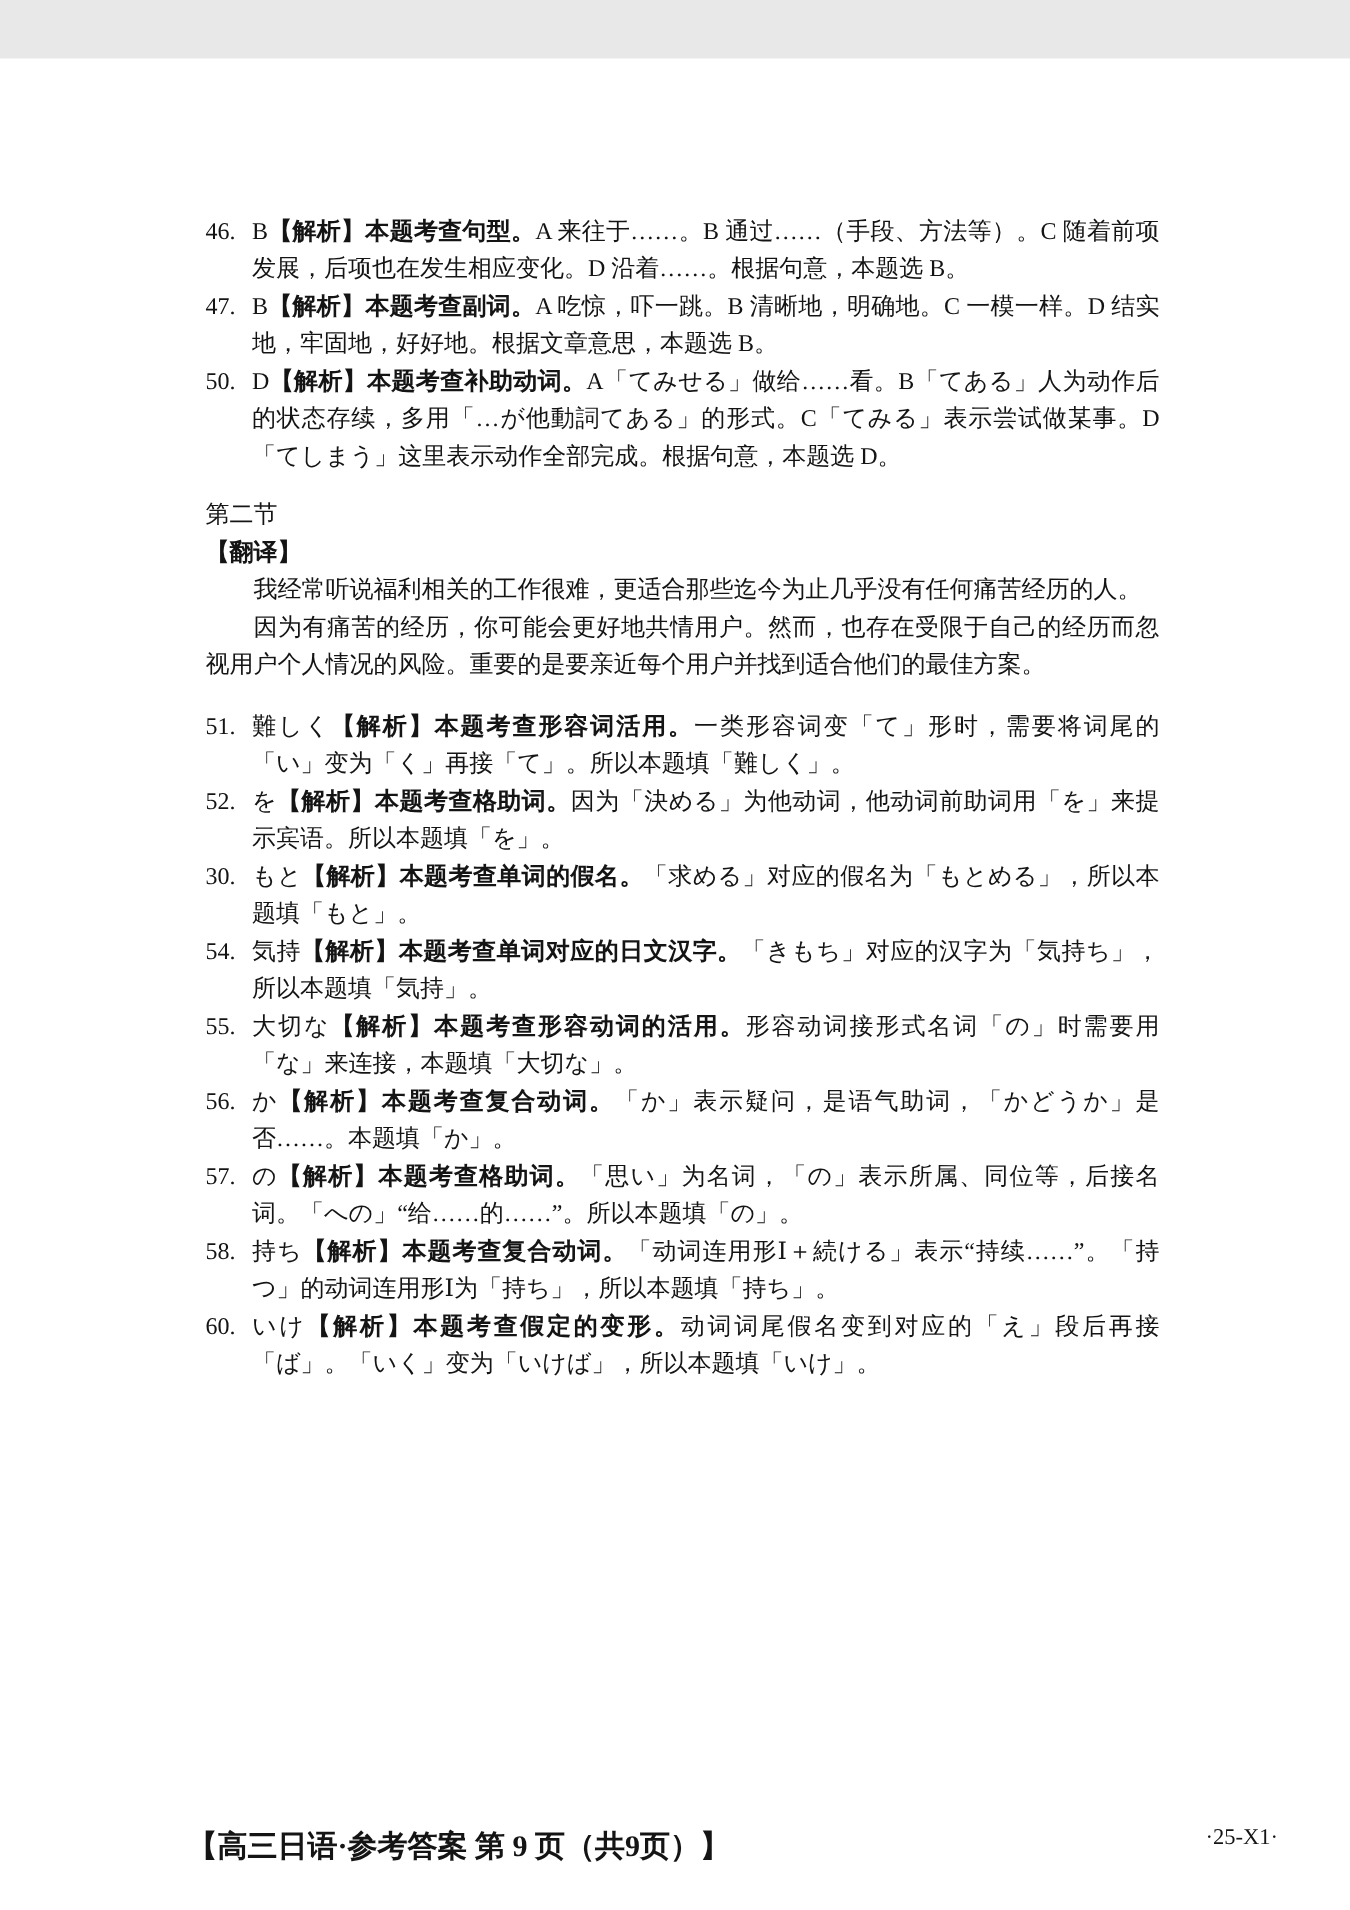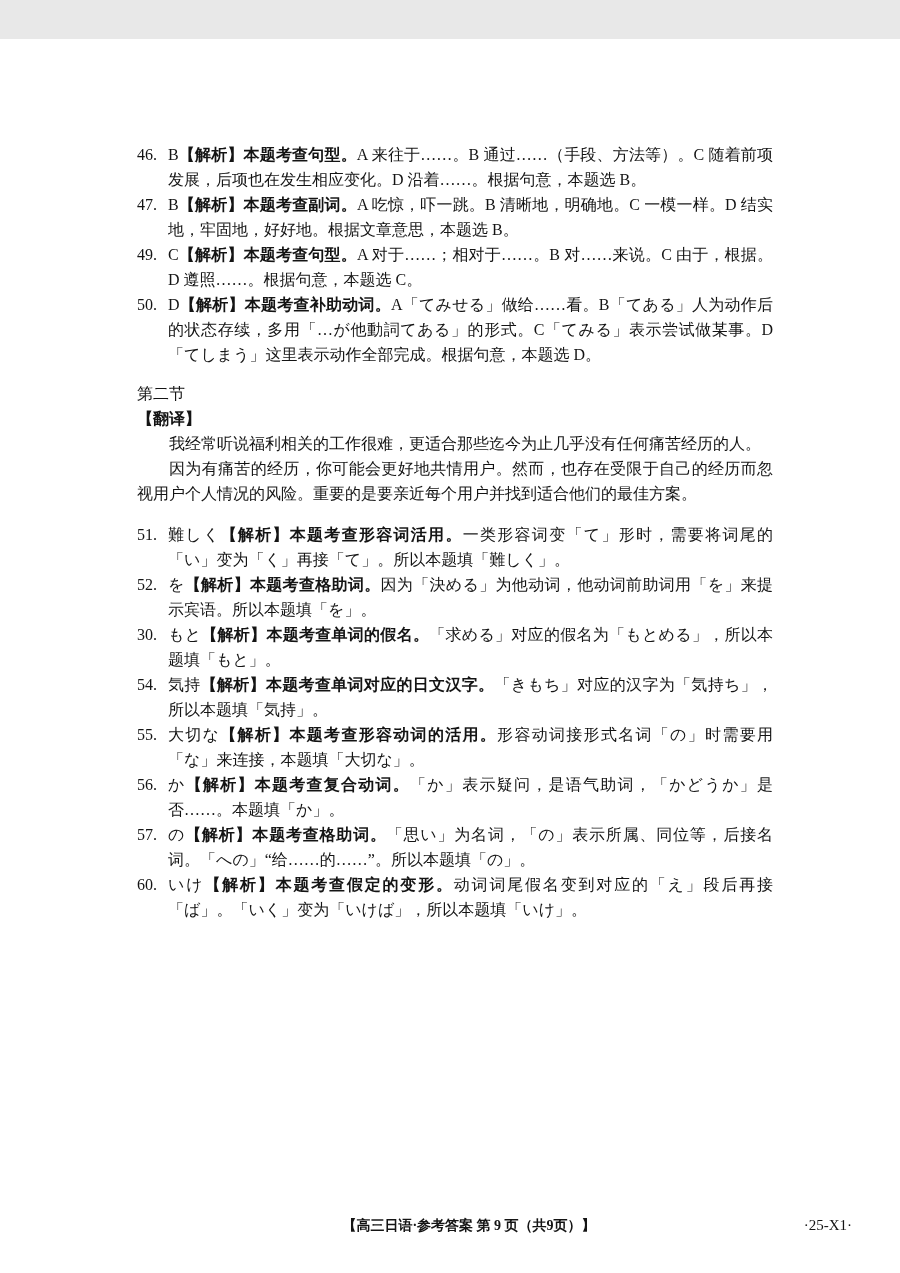--- a/index.html
+++ b/index.html
@@ -28,45 +28,42 @@
     position:absolute;
     left:0;top:0;
   }
   .tag{font-weight:bold;}
   .sec-title{font-weight:normal;margin-top:14px;}
   .trans-label{font-weight:bold;}
   .para{text-indent:32px;}
   .items-b{margin-top:16px;}
   .footer-center{
     position:absolute;
-    top:1178px;left:151px;width:636px;
-    text-align:center;
-    font-size:14px;
+    top:1178px;left:125px;width:636px;
+    text-align:left;
+    font-size:20px;
     font-weight:bold;
   }
   .footer-right{
     position:absolute;
     top:1178px;right:48px;
     font-size:15px;
   }
 </style>
 </head>
 <body>
 
 <div class="page">
   <div class="content">
 
     <div class="item">
       <span class="num">46.</span><span>B</span><span class="tag">【解析】本题考查句型。</span><span>A 来往于……。B 通过……（手段、方法等）。C 随着前项发展，后项也在发生相应变化。D 沿着……。根据句意，本题选 B。</span>
     </div>
     <div class="item">
       <span class="num">47.</span><span>B</span><span class="tag">【解析】本题考查副词。</span><span>A 吃惊，吓一跳。B 清晰地，明确地。C 一模一样。D 结实地，牢固地，好好地。根据文章意思，本题选 B。</span>
-    </div>
-    <div class="item">
-      <span class="num">49.</span><span>C</span><span class="tag">【解析】本题考查句型。</span><span>A 对于……；相对于……。B 对……来说。C 由于，根据。D 遵照……。根据句意，本题选 C。</span>
     </div>
     <div class="item">
       <span class="num">50.</span><span>D</span><span class="tag">【解析】本题考查补助动词。</span><span>A「てみせる」做给……看。B「てある」人为动作后的状态存续，多用「…が他動詞てある」的形式。C「てみる」表示尝试做某事。D「てしまう」这里表示动作全部完成。根据句意，本题选 D。</span>
     </div>
 
     <div class="sec-title">第二节</div>
     <div class="trans-label">【翻译】</div>
     <div class="para">我经常听说福利相关的工作很难，更适合那些迄今为止几乎没有任何痛苦经历的人。</div>
     <div class="para">因为有痛苦的经历，你可能会更好地共情用户。然而，也存在受限于自己的经历而忽视用户个人情况的风险。重要的是要亲近每个用户并找到适合他们的最佳方案。</div>
 
@@ -86,20 +83,23 @@
       <div class="item">
         <span class="num">55.</span><span>大切な</span><span class="tag">【解析】本题考查形容动词的活用。</span><span>形容动词接形式名词「の」时需要用「な」来连接，本题填「大切な」。</span>
       </div>
       <div class="item">
         <span class="num">56.</span><span>か</span><span class="tag">【解析】本题考查复合动词。</span><span>「か」表示疑问，是语气助词，「かどうか」是否……。本题填「か」。</span>
       </div>
       <div class="item">
         <span class="num">57.</span><span>の</span><span class="tag">【解析】本题考查格助词。</span><span>「思い」为名词，「の」表示所属、同位等，后接名词。「への」“给……的……”。所以本题填「の」。</span>
       </div>
       <div class="item">
+        <span class="num">58.</span><span>持ち</span><span class="tag">【解析】本题考查复合动词。</span><span>「动词连用形Ⅰ＋続ける」表示“持续……”。「持つ」的动词连用形Ⅰ为「持ち」，所以本题填「持ち」。</span>
+      </div>
+      <div class="item">
         <span class="num">60.</span><span>いけ</span><span class="tag">【解析】本题考查假定的变形。</span><span>动词词尾假名变到对应的「え」段后再接「ば」。「いく」变为「いけば」，所以本题填「いけ」。</span>
       </div>
     </div>
   </div>
 
   <div class="footer-center">【高三日语·参考答案 第 9 页（共9页）】</div>
   <div class="footer-right">·25-X1·</div>
 </div>
 
 </body></html>

